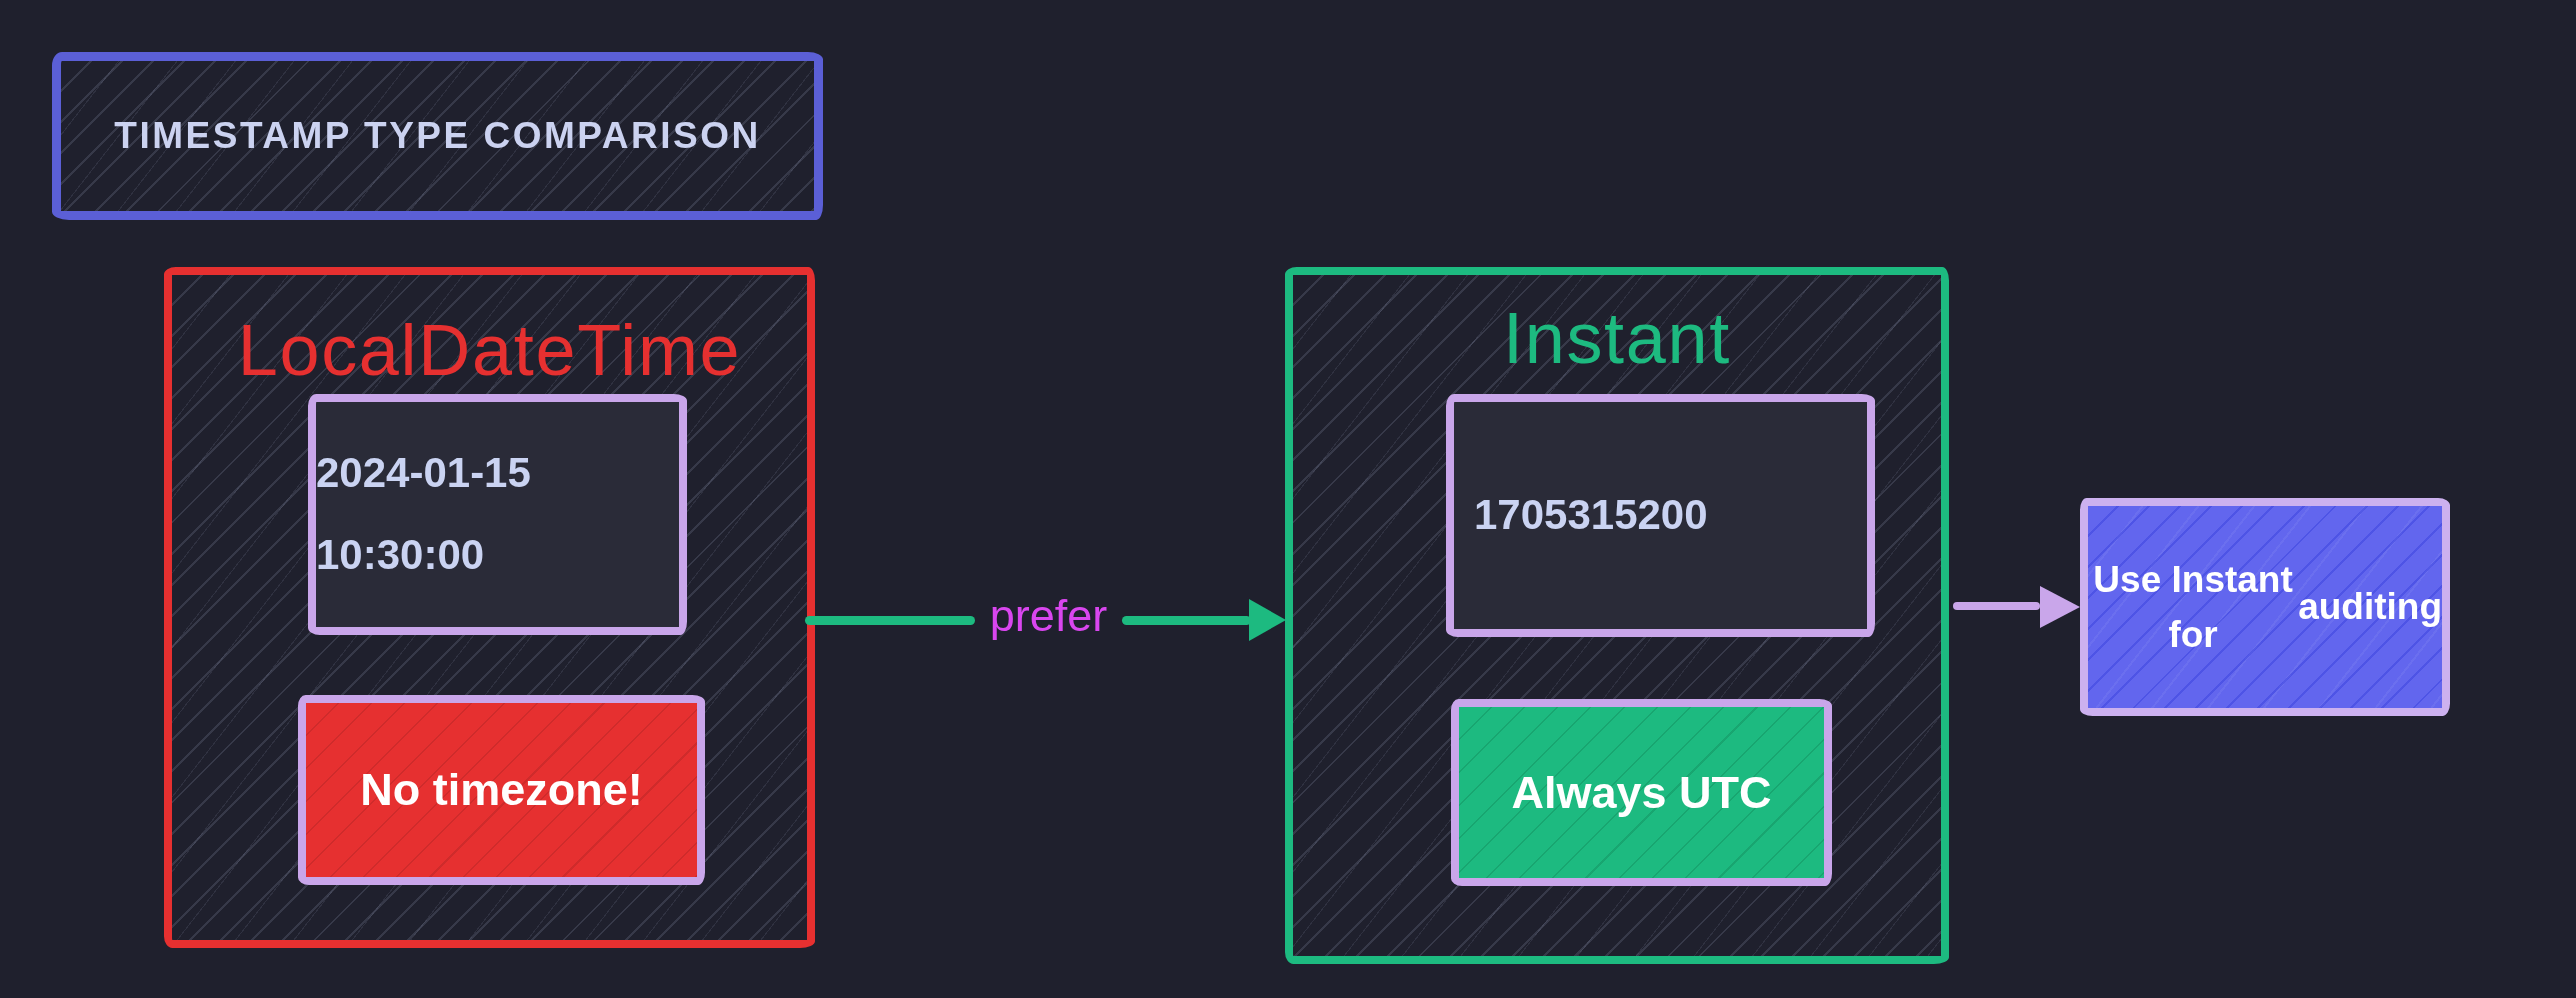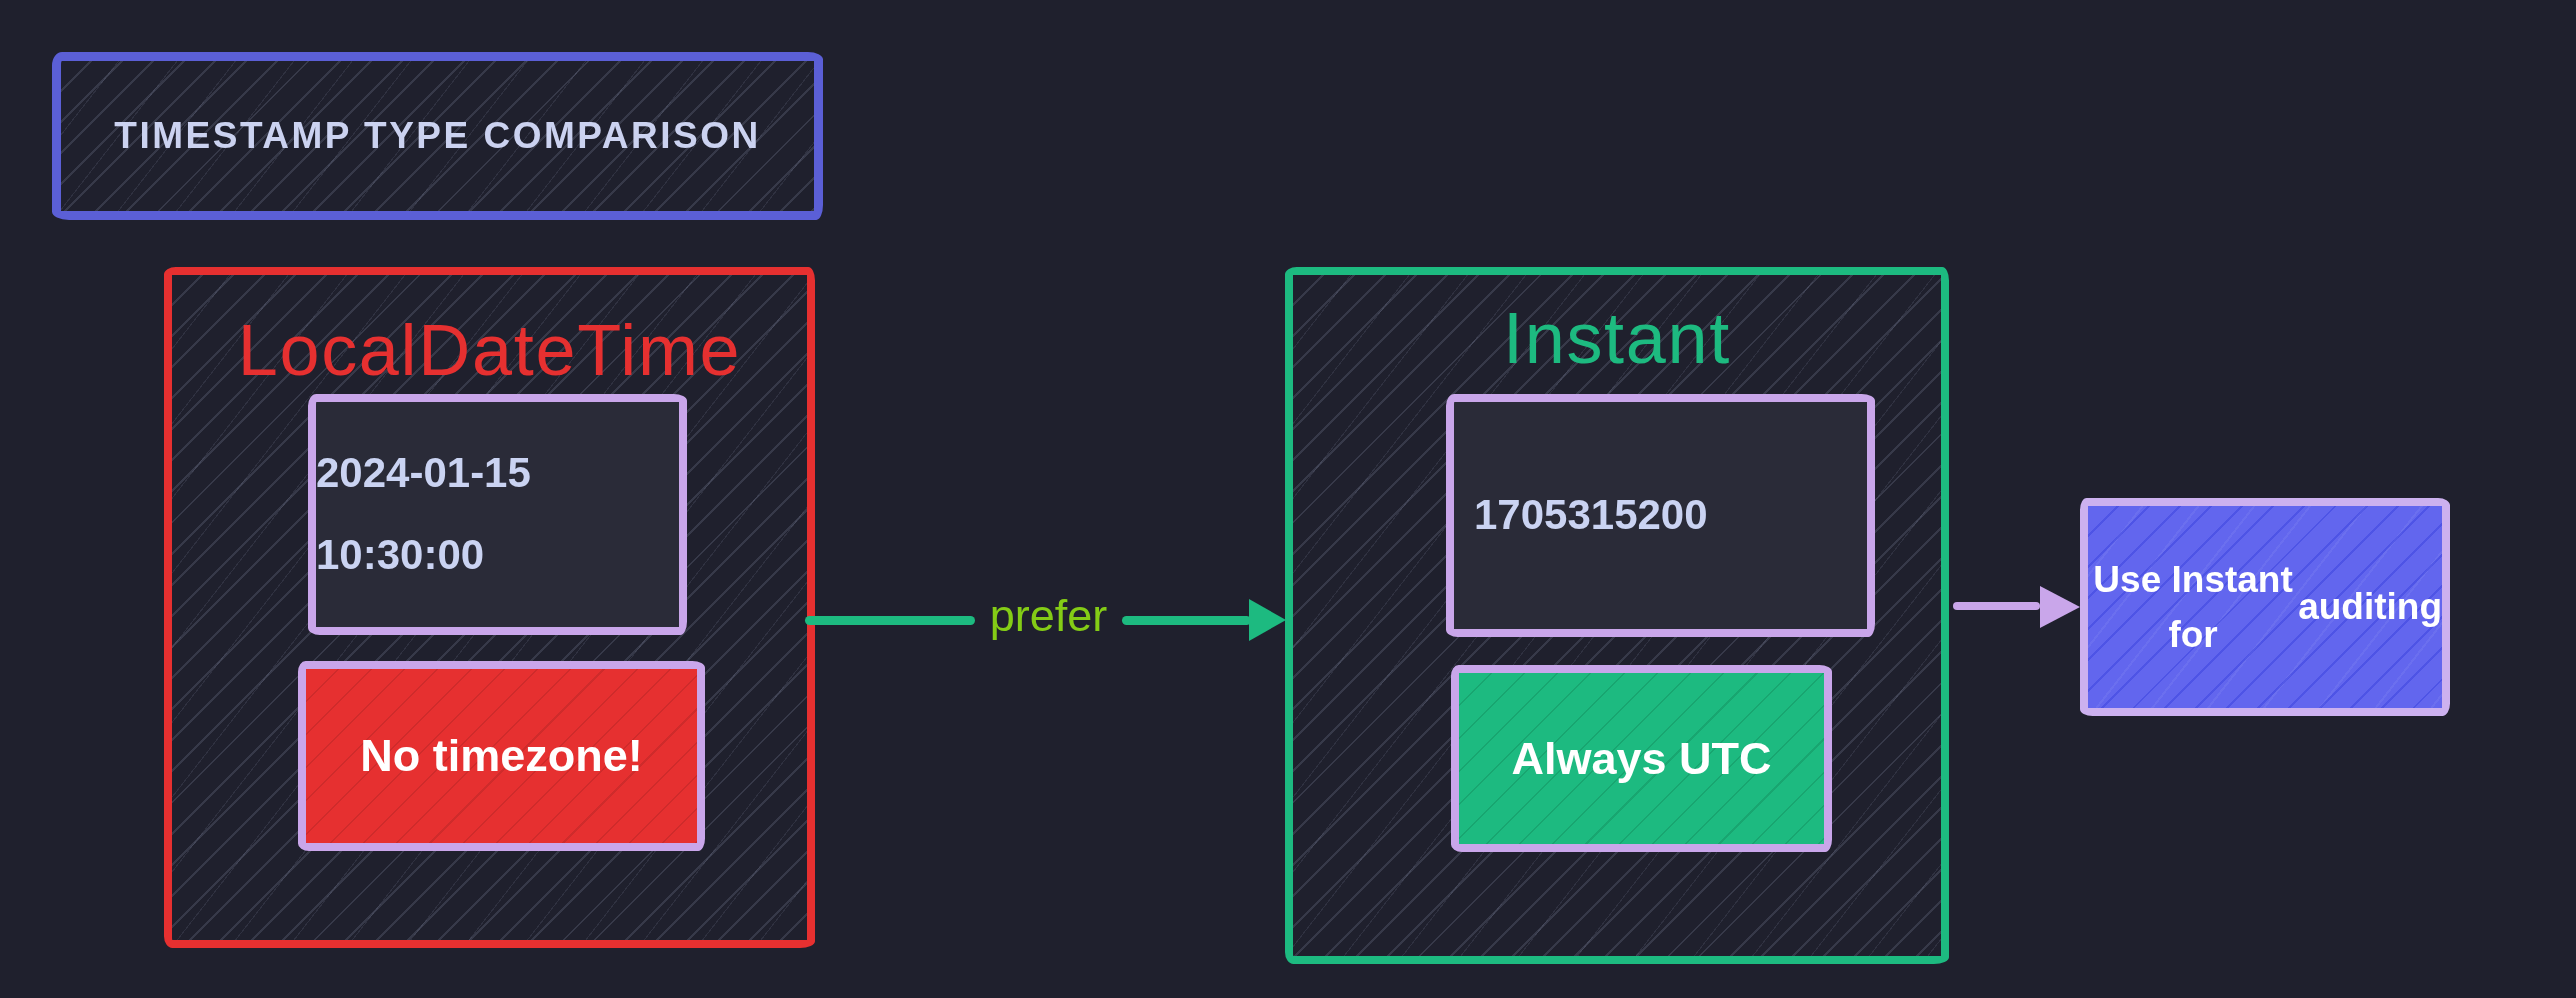--- a/index.html
+++ b/index.html
@@ -67,20 +67,21 @@
   .group.instant .value-box { left: 153px; top: 119px; width: 393px; height: 227px; padding-left: 20px; }
 
   .flag-box {
     position: absolute;
     border: 8.4px solid #c9a6ea;
     border-radius: 7.6px 12.6px 6.7px 11px / 11px 6.7px 12.6px 7.6px;
     display: flex; align-items: center; justify-content: center;
     color: #ffffff;
     font-size: 45px; font-weight: bold;
     text-align: center;
+    margin-top: 34px;
   }
   .flag-box.warn {
     left: 126px; top: 386px; width: 391px; height: 174px;
     background-color: #e63030;
     background-image:
       repeating-linear-gradient(135deg,
         rgba(0,0,0,0.00) 0px, rgba(0,0,0,0.00) 22px,
         rgba(0,0,0,0.10) 22px, rgba(0,0,0,0.10) 23.5px);
   }
   .flag-box.ok {
@@ -111,21 +112,21 @@
     text-align: center;
   }
 
   
   .arrow-seg { position: absolute; border-radius: 5px; }
   .prefer-seg1 { left: 805px;  top: 616px; width: 170px; height: 9.2px; background: #1dba80; }
   .prefer-seg2 { left: 1122px; top: 616px; width: 129px; height: 9.2px; background: #1dba80; }
   .prefer-label {
     position: absolute; left: 973px; top: 590px; width: 151px;
     text-align: center;
-    color: #84cc16; font-size: 45px; font-weight: normal;
+    color: #d946ef; font-size: 45px; font-weight: normal;
   }
   .arrow-head {
     position: absolute; width: 0; height: 0;
     border-top: 21px solid transparent;
     border-bottom: 21px solid transparent;
   }
   .prefer-head { left: 1249px; top: 599px; border-left: 37px solid #1dba80; }
 
   .audit-seg  { left: 1953px; top: 602px; width: 87px; height: 8.4px; background: #c9a6ea; }
   .audit-head { left: 2040px; top: 586px; border-left: 40px solid #c9a6ea; }

